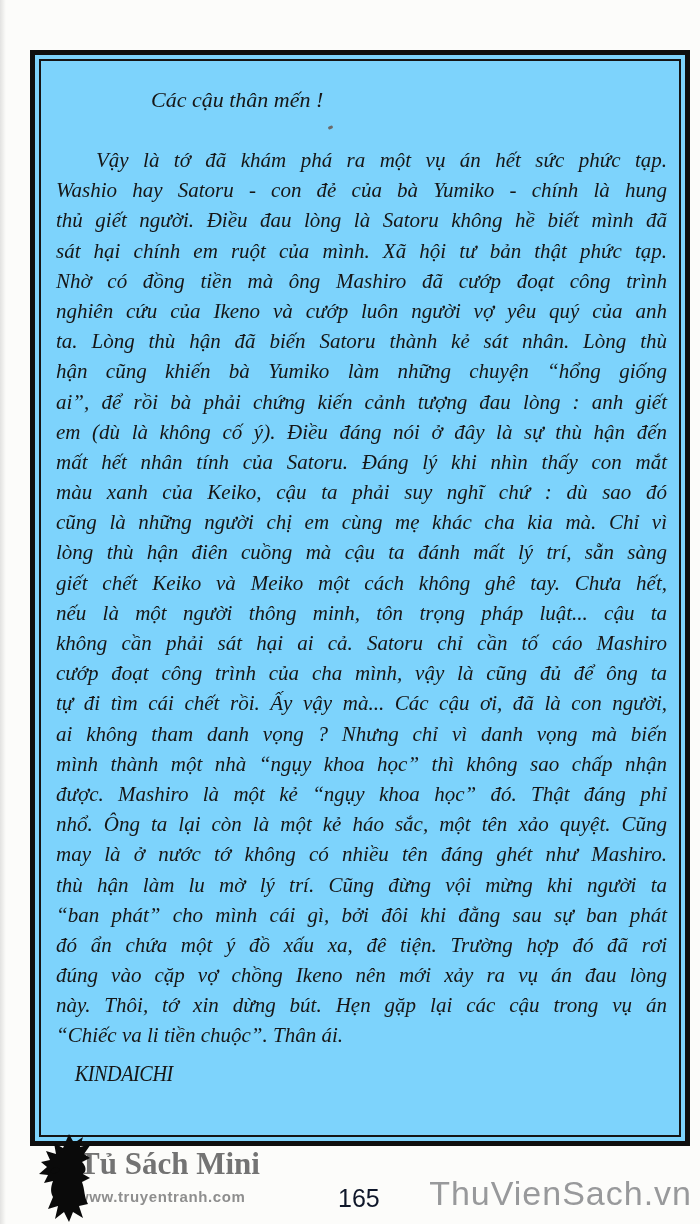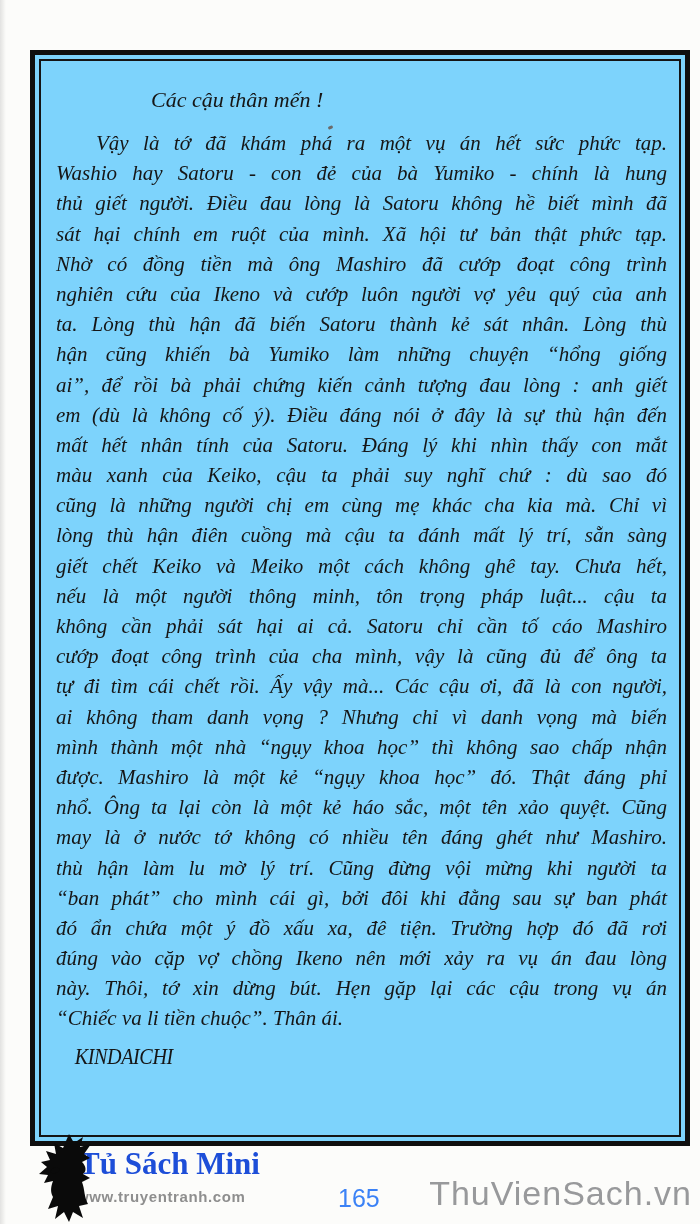--- a/index.html
+++ b/index.html
@@ -48,21 +48,21 @@
     overflow: hidden;
   }
   .salutation {
     font-style: italic;
     font-size: 22px;
     line-height: 30px;
     text-indent: 95px;
     white-space: nowrap;
   }
   .letter-body {
-    margin-top: 13px;
+    margin-top: 30px;
     font-style: italic;
     font-size: 21px;
     line-height: 30.2px;
   }
   .letter-body .line {
     text-align: justify;
     text-align-last: justify;
     height: 30.2px;
     overflow: visible;
     white-space: nowrap;
@@ -96,21 +96,21 @@
     height: 88px;
     z-index: 3;
   }
   .publisher-name {
     position: absolute;
     left: 79px;
     top: 1146px;
     font-family: "Liberation Serif", serif;
     font-weight: 700;
     font-size: 31px;
-    color: #1d4ed8;
+    color: #737373;
     white-space: nowrap;
     z-index: 2;
   }
   .publisher-url {
     position: absolute;
     left: 77px;
     top: 1188px;
     font-family: "Liberation Sans", sans-serif;
     font-weight: 700;
     font-size: 15px;
@@ -119,21 +119,21 @@
     white-space: nowrap;
     z-index: 2;
   }
   .page-number {
     position: absolute;
     left: 338px;
     top: 1184px;
     font-family: "Liberation Sans", sans-serif;
     font-size: 25px;
     font-weight: 400;
-    color: #3b82f6;
+    color: #0f172a;
   }
   .watermark {
     position: absolute;
     right: 8px;
     top: 1174px;
     font-family: "Liberation Sans", sans-serif;
     font-size: 34px;
     font-weight: 400;
     letter-spacing: 1px;
     color: #98999b;

